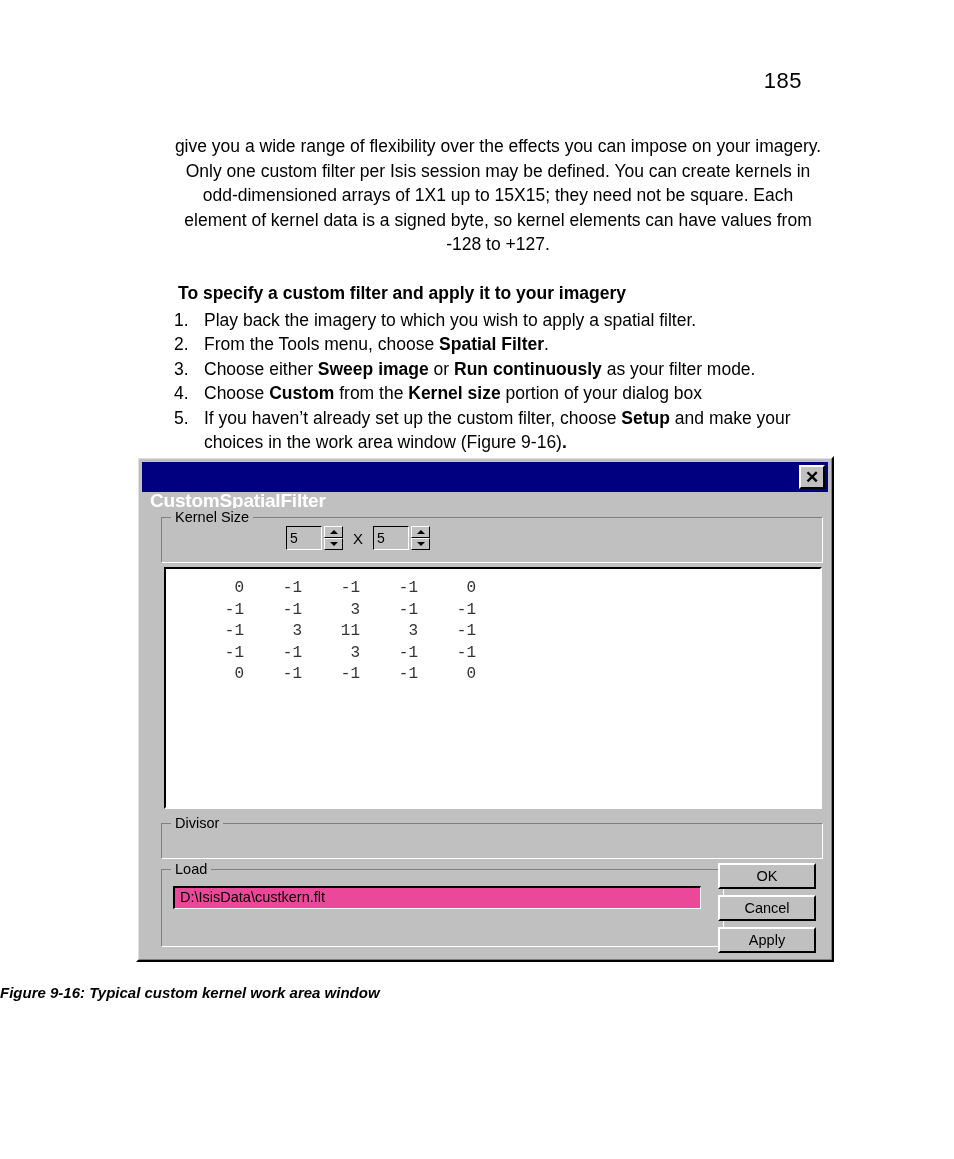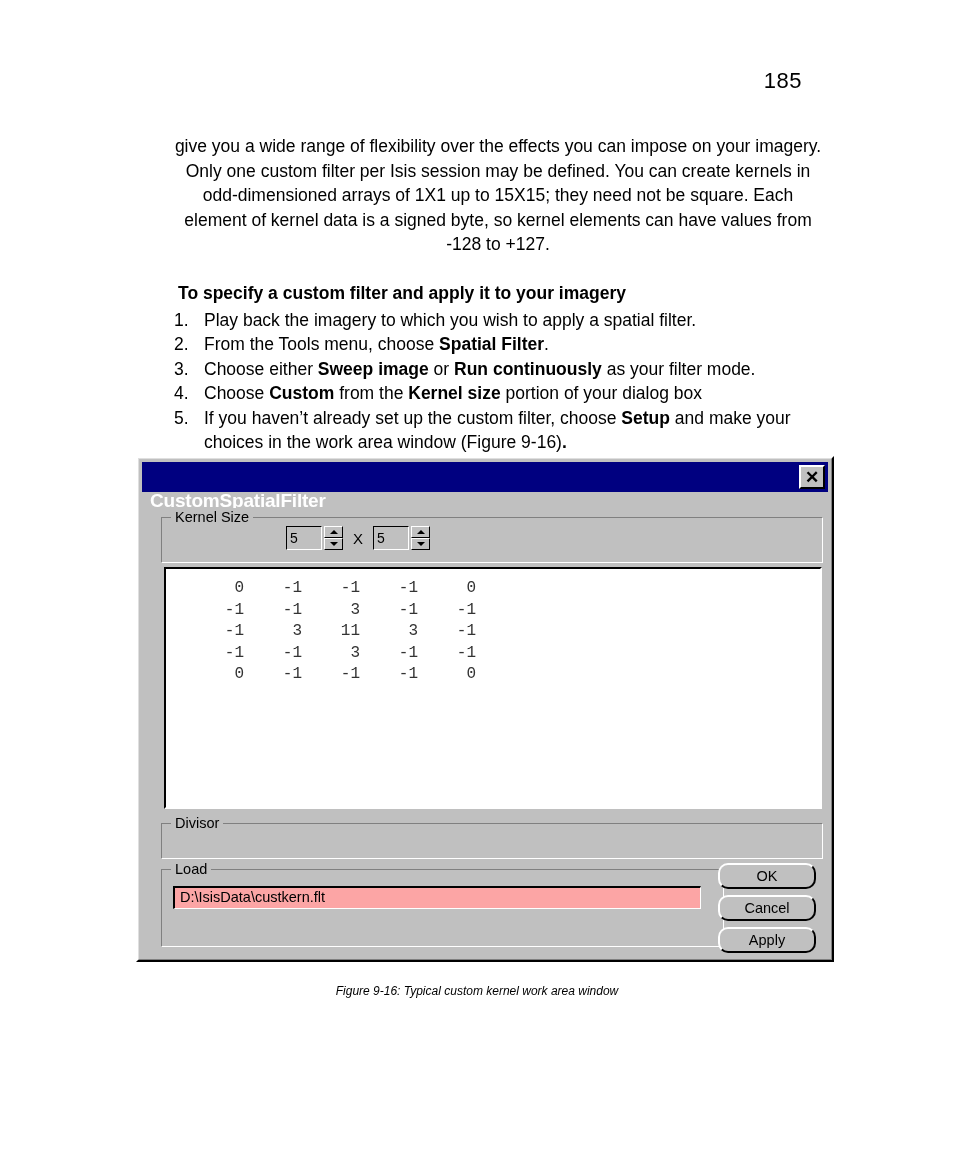--- a/index.html
+++ b/index.html
@@ -320,21 +320,21 @@
     top: 410px;
     width: 563px;
     height: 78px;
   }
   #file-path-field {
     position: absolute;
     left: 11px;
     top: 16px;
     width: 528px;
     height: 23px;
-    background: #fca5a5;
+    background: #ec4899;
     border-top: 2px solid #000000;
     border-left: 2px solid #000000;
     border-right: 1px solid #ffffff;
     border-bottom: 1px solid #ffffff;
     box-sizing: border-box;
     font-size: 14.5px;
     line-height: 19px;
     padding-left: 5px;
     white-space: nowrap;
     overflow: hidden;
@@ -355,21 +355,20 @@
     border-bottom: 2px solid #000000;
     box-sizing: border-box;
     font-family: "Liberation Sans", sans-serif;
     font-size: 14.5px;
     color: #000000;
     display: flex;
     align-items: center;
     justify-content: center;
     cursor: default;
     padding: 0;
-    border-radius: 10px;
   }
   .file-btn { width: 98px; height: 26px; }
   .btn.focused {
     position: relative;
   }
   .btn.focused .focus-ring {
     position: absolute;
     left: 2px; right: 2px; top: 2px; bottom: 2px;
     border: 1px dotted #000000;
     pointer-events: none;
@@ -383,23 +382,22 @@
     flex-direction: column;
     gap: 6px;
   }
   .action-btn { width: 98px; height: 26px; }
 
   .figure-caption {
     position: absolute;
     left: 0;
     right: 0;
     top: 984px;
-    text-align: center;
-    font-size: 12px;
-    font-weight: normal;
+    font-size: 15px;
+    font-weight: bold;
     font-style: italic;
   }
 </style>
 </head>
 <body>
 
 <div class="page-number">185</div>
 
 <div class="doc-body">
   <p class="para">give you a wide range of flexibility over the effects you can impose on your imagery. Only one custom filter per Isis session may be defined. You can create kernels in odd-dimensioned arrays of 1X1 up to 15X15; they need not be square. Each element of kernel data is a signed byte, so kernel elements can have values from -128 to +127.</p>

